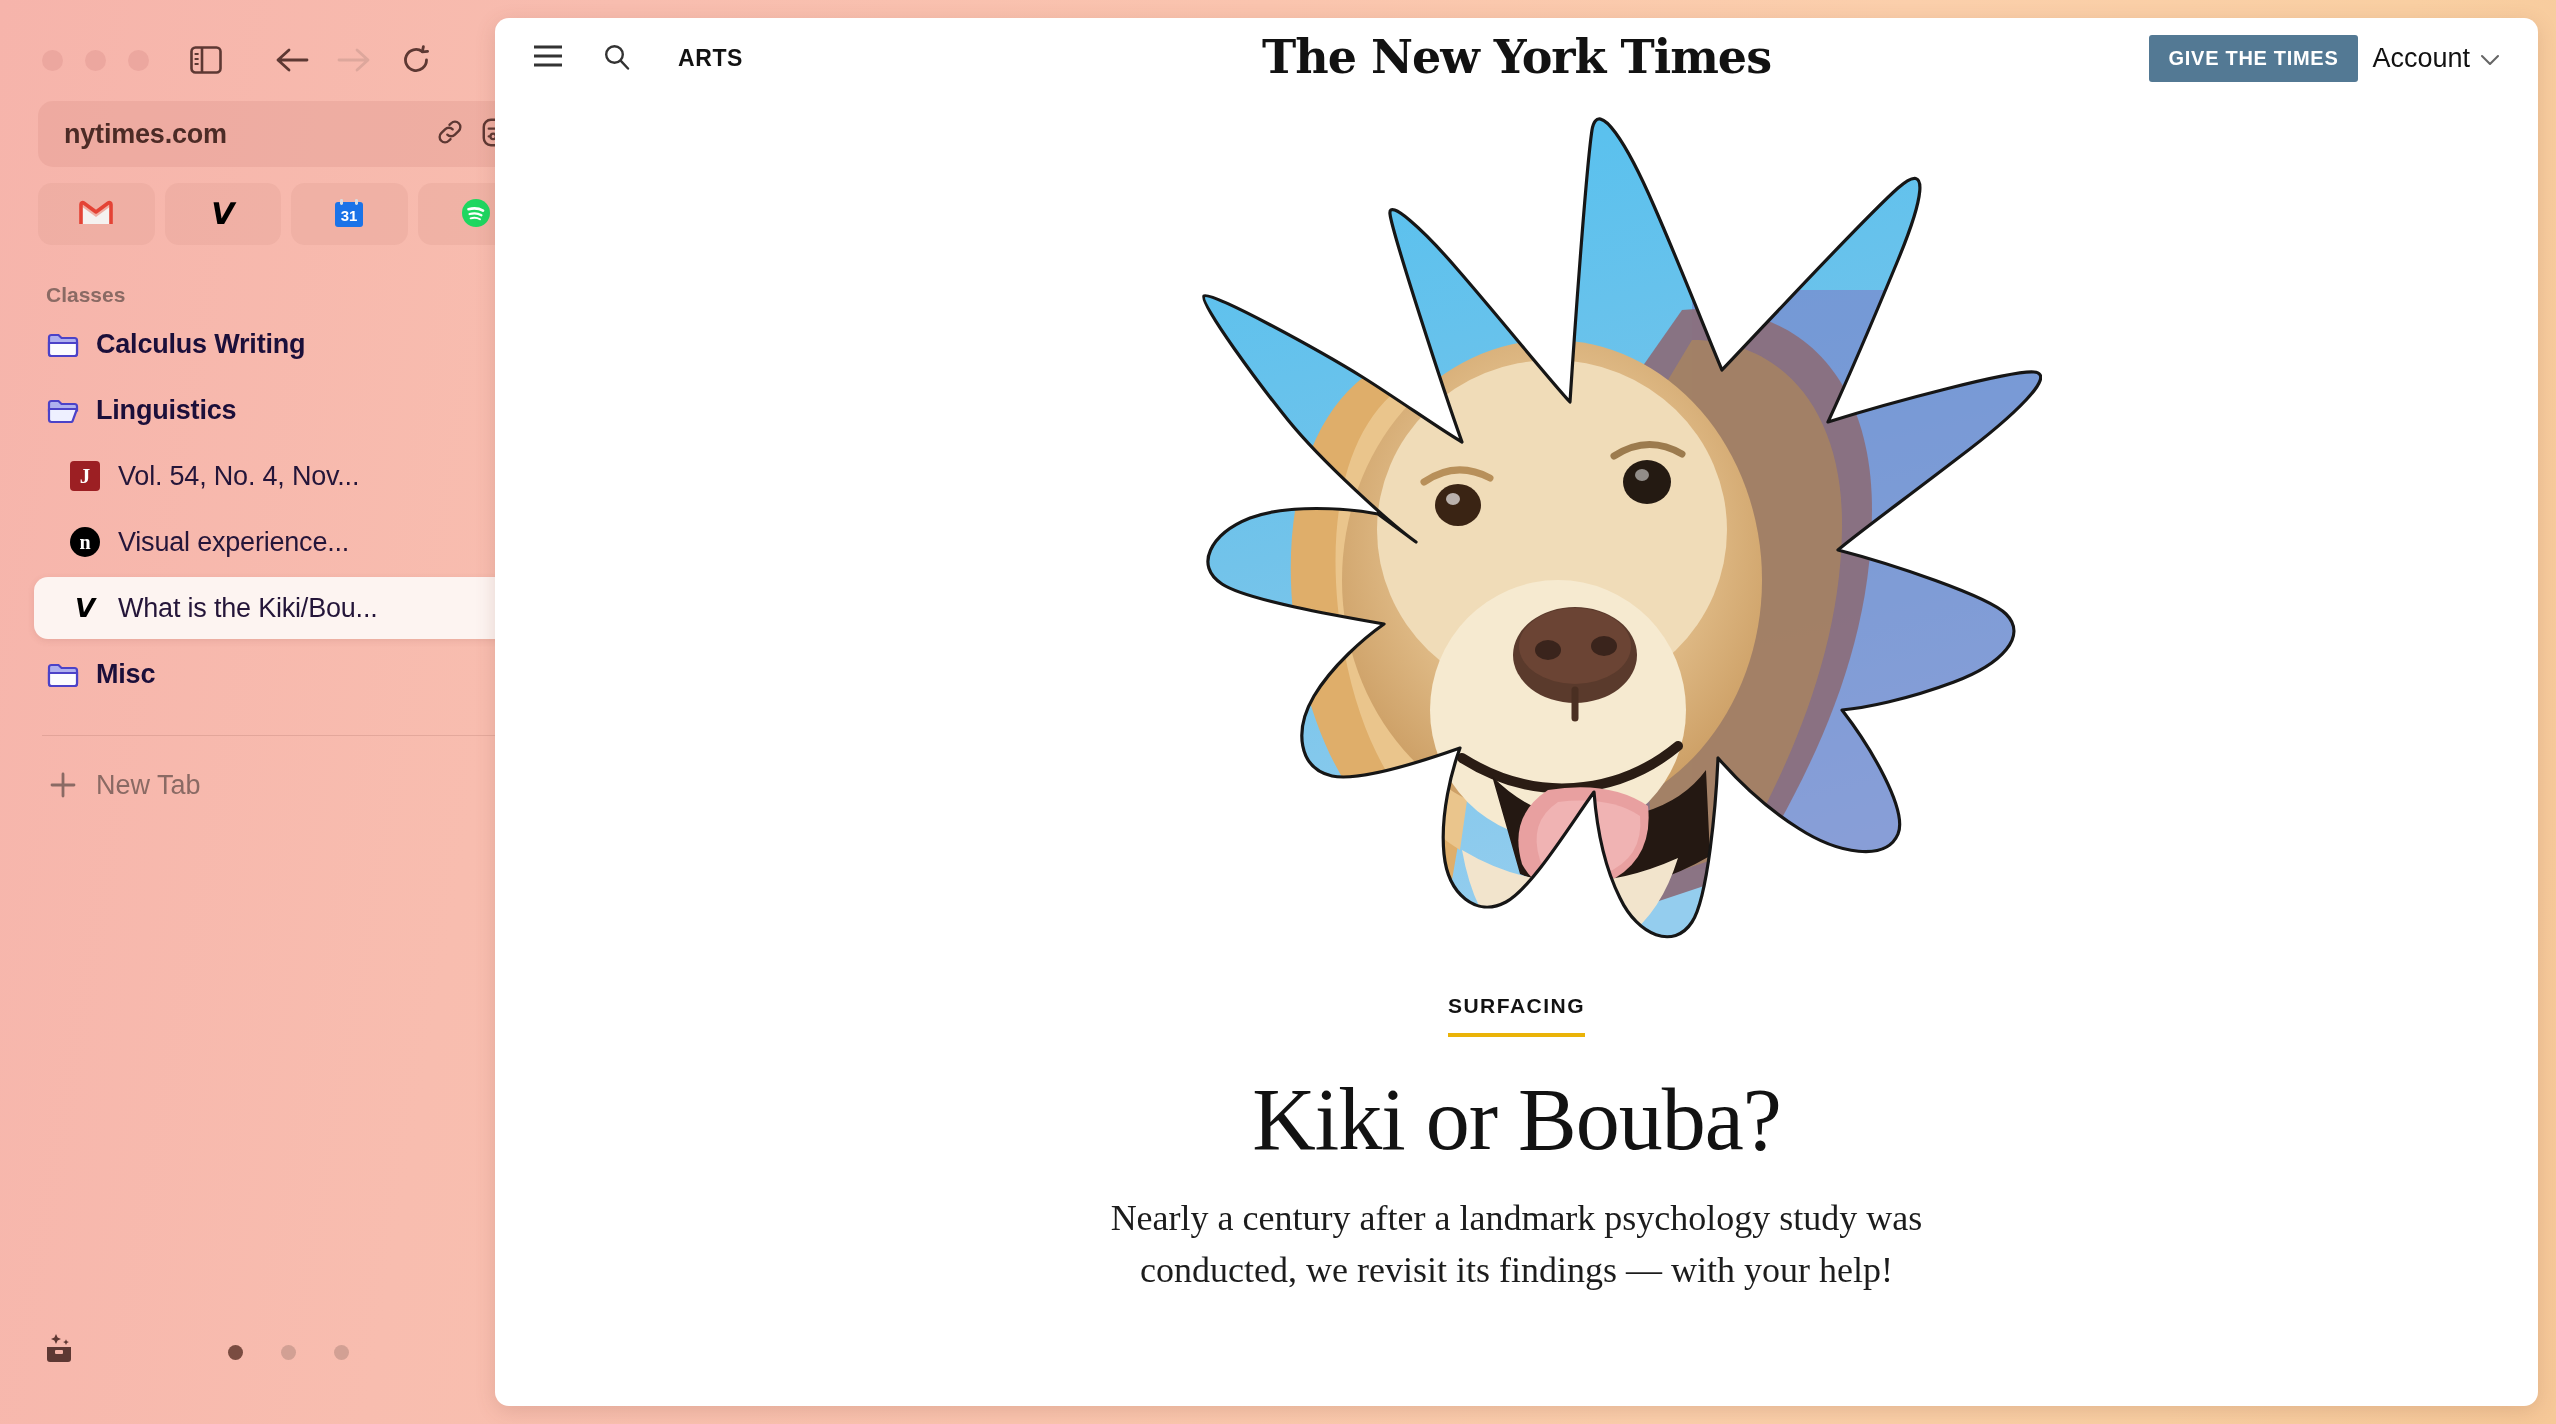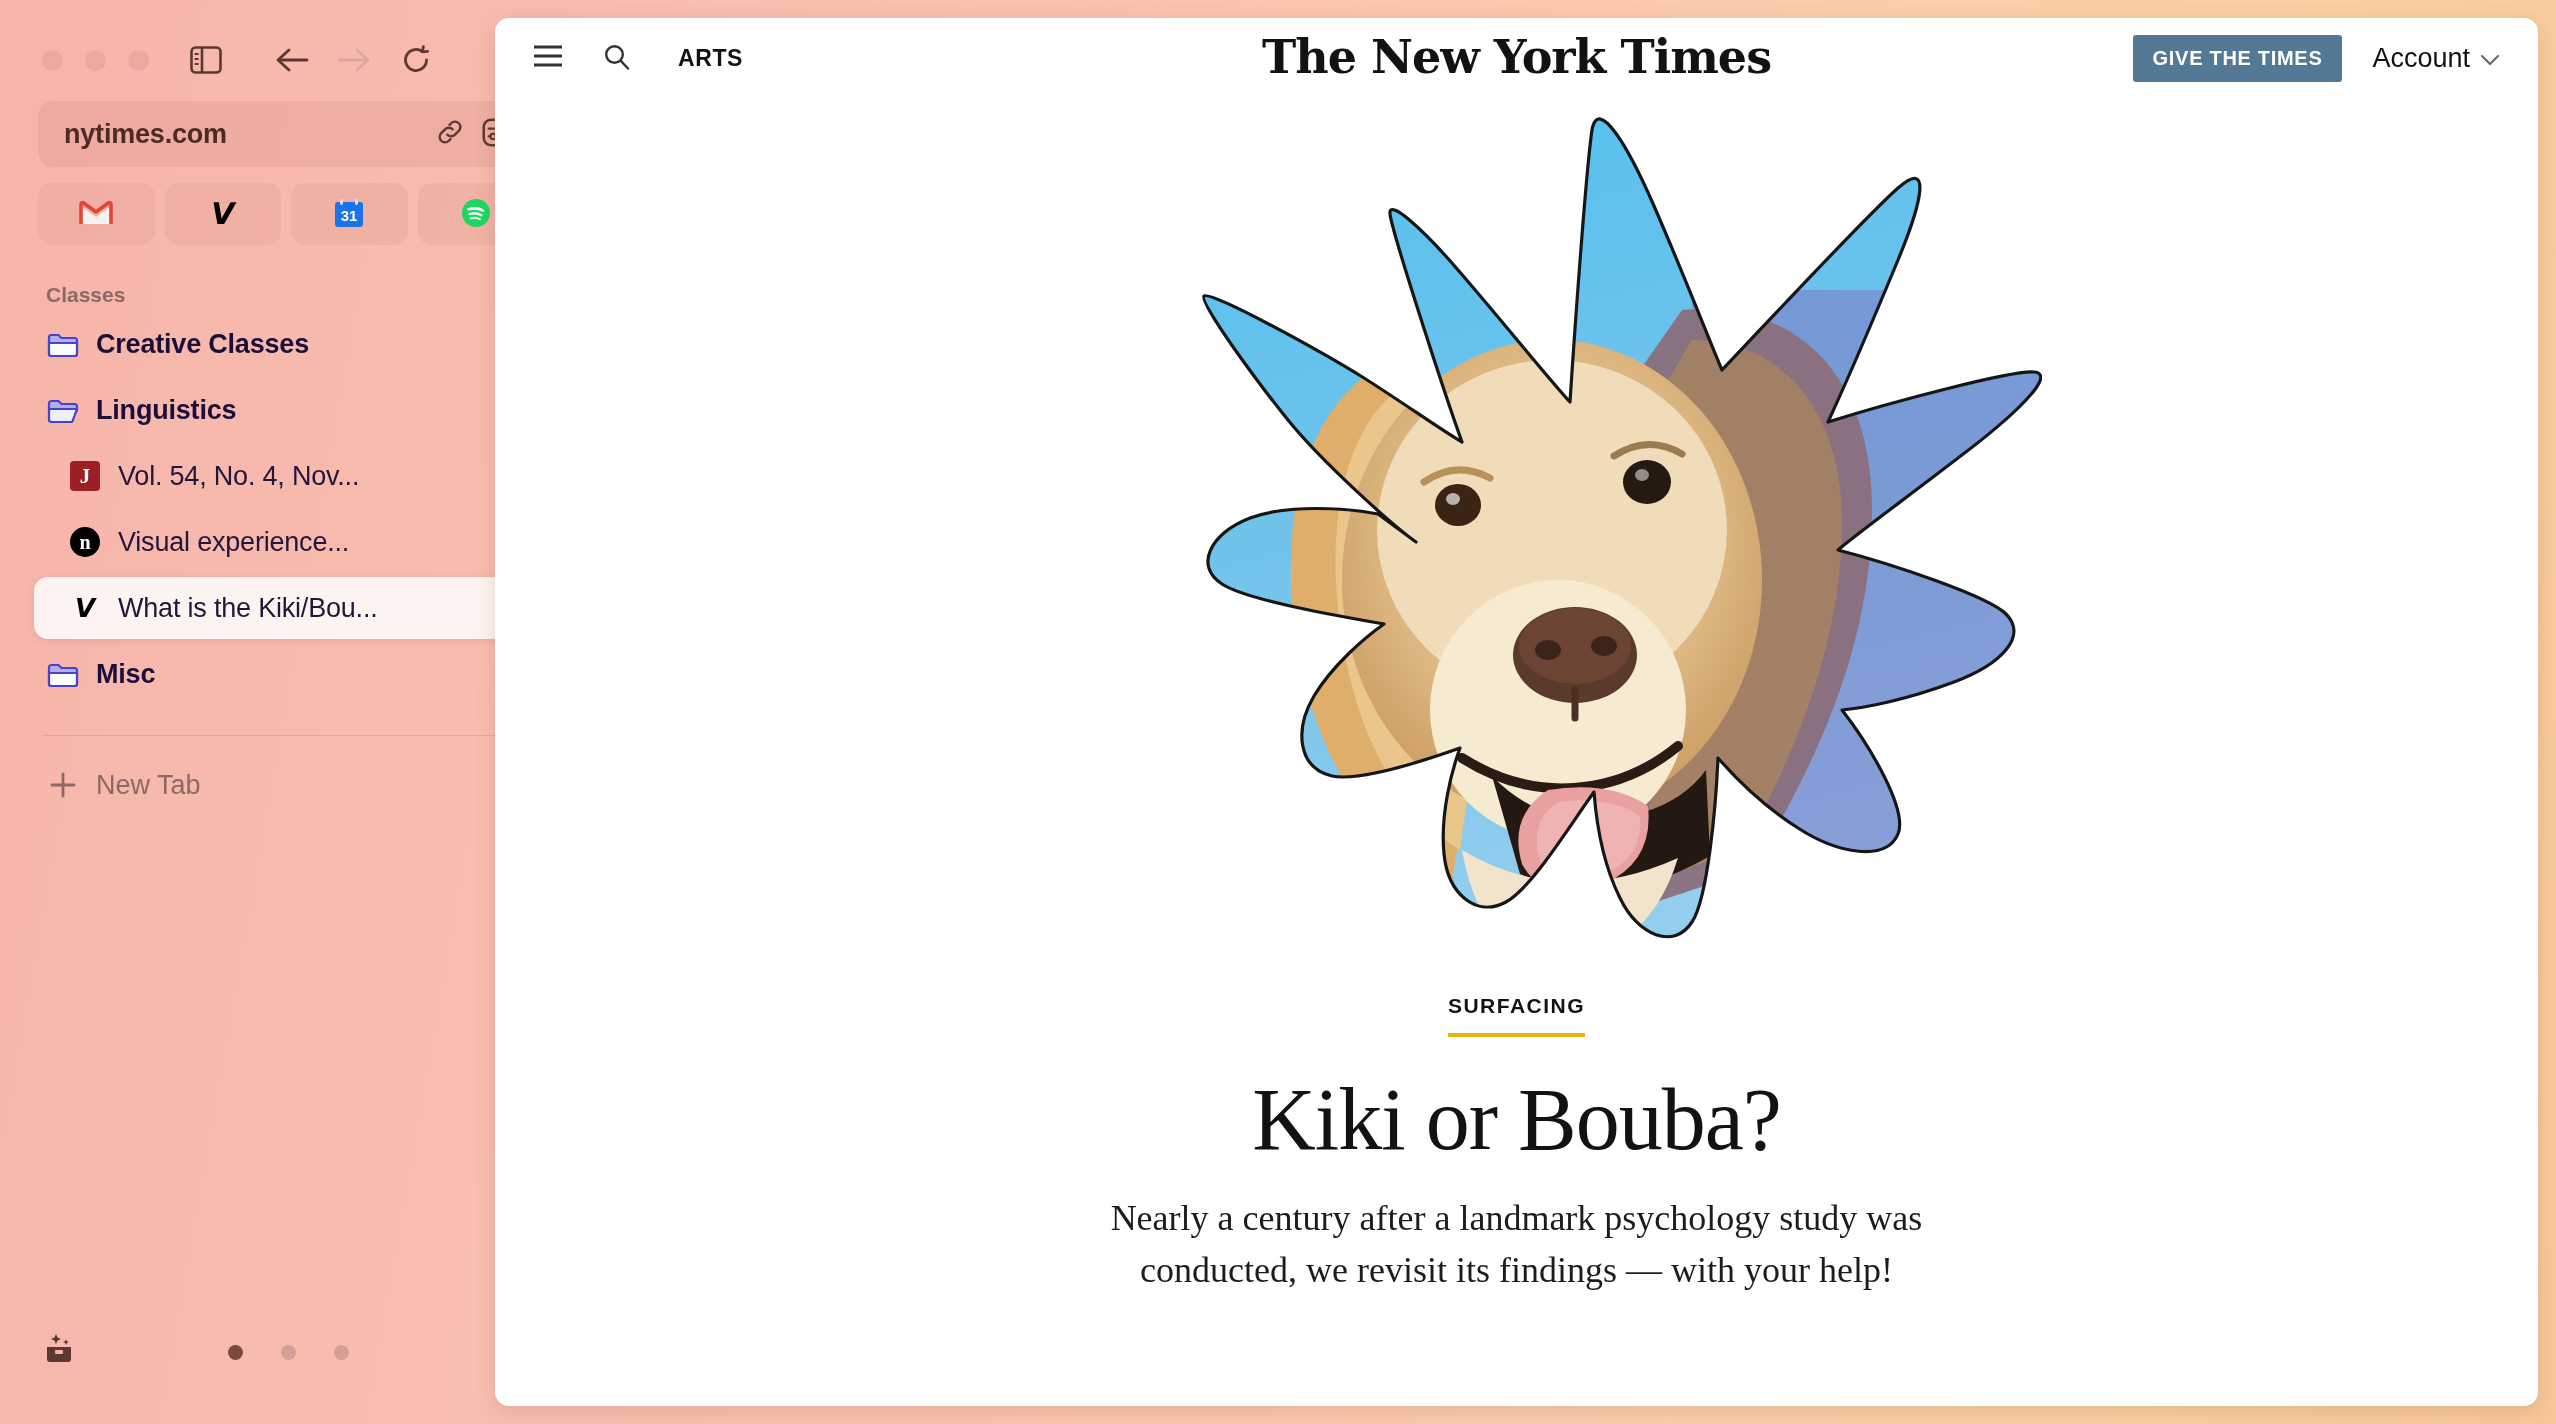--- a/index.html
+++ b/index.html
@@ -162,21 +162,21 @@
     transform: translateX(-50%);
     font-family: "DejaVu Serif", serif;
     font-weight: 700;
     font-size: 46px;
     letter-spacing: -1px;
     color: #121212;
     white-space: nowrap;
   }
   .nyt-right {
     margin-left: auto;
-    display: flex; align-items: center; gap: 30px;
+    display: flex; align-items: center; gap: 14px;
   }
   .give-btn {
     background: #537994;
     color: #fff;
     font-size: 20px; font-weight: 700; letter-spacing: 0.7px;
     padding: 12px 20px;
     border: none; border-radius: 3px;
     font-family: "Liberation Sans", sans-serif;
     cursor: pointer;
   }
@@ -318,21 +318,21 @@
 
   <div class="sec-label">Classes</div>
 
   <div class="row">
     <span class="row-ico">
       <svg width="32" height="27" viewBox="0 0 32 27">
         <path d="M2 6.5a2.5 2.5 0 0 1 2.5-2.5h7l3 3h13A2.5 2.5 0 0 1 30 9.5v13A2.5 2.5 0 0 1 27.5 25h-23A2.5 2.5 0 0 1 2 22.5v-16z" fill="#aeb0ee" stroke="#4b42c8" stroke-width="2.2"></path>
         <path d="M2 12h28v10.5A2.5 2.5 0 0 1 27.5 25h-23A2.5 2.5 0 0 1 2 22.5V12z" fill="#fbfcff" stroke="#4b42c8" stroke-width="2.2"></path>
       </svg>
     </span>
-    <span class="row-label">Creative Classes</span>
+    <span class="row-label">Calculus Writing</span>
   </div>
 
 
   <div class="row">
     <span class="row-ico">
       <svg width="32" height="27" viewBox="0 0 32 27">
         <path d="M2 6.5a2.5 2.5 0 0 1 2.5-2.5h7l3 3h13A2.5 2.5 0 0 1 30 9.5v4H2v-7z" fill="#aeb0ee" stroke="#4b42c8" stroke-width="2.2"></path>
         <path d="M2 22.5V12h28l-4 10.8A2.5 2.5 0 0 1 23.7 25H4.5A2.5 2.5 0 0 1 2 22.5z" fill="#eef0ff" stroke="#4b42c8" stroke-width="2.2" stroke-linejoin="round"></path>
       </svg>
     </span>

